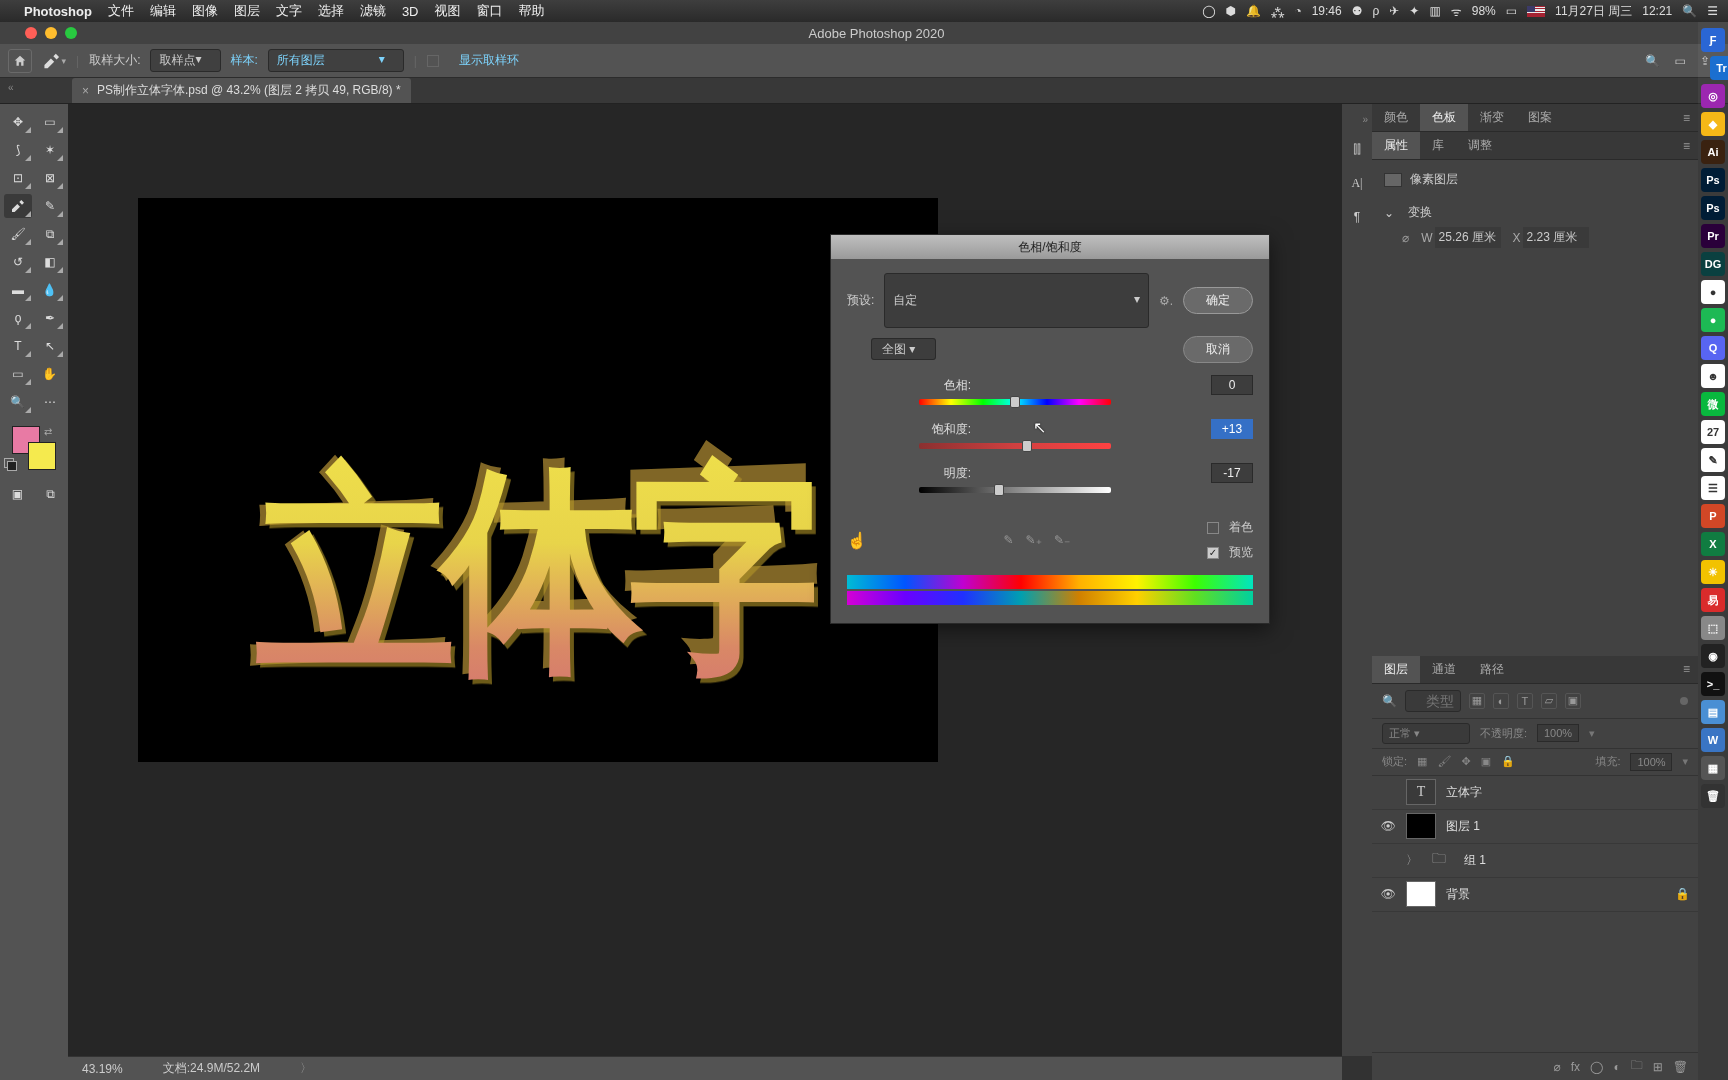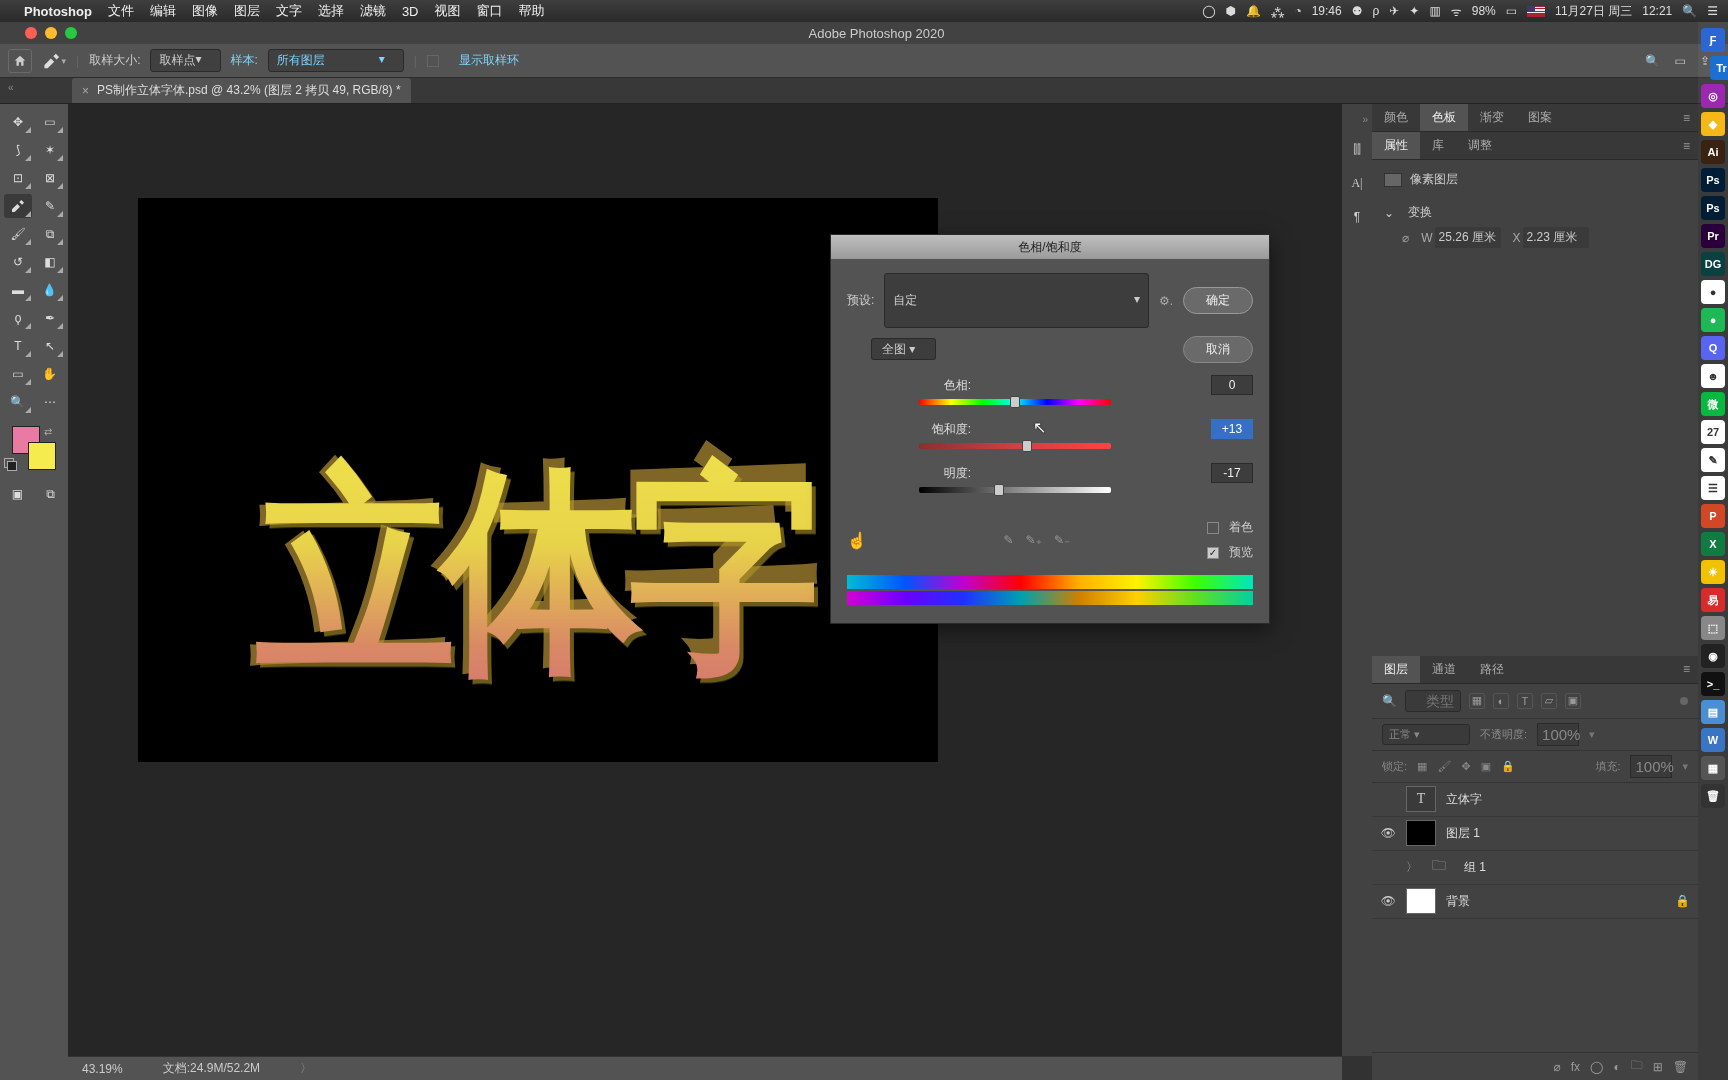--- a/index.html
+++ b/index.html
@@ -116,21 +116,21 @@
 .dock { position:absolute; right:0; top:22px; width:30px; bottom:0; background: rgba(230,230,230,.05); display:flex; flex-direction:column; align-items:center; gap:4px; padding-top:6px; }
 .dock-item { width:24px; height:24px; border-radius:4px; display:flex; align-items:center; justify-content:center; font-size:11px; font-weight:bold; color:#fff; }
 
 
 .layers-body { flex:1; background:#424242; overflow:hidden; display:flex; flex-direction:column; }
 .layer-filters { display:flex; align-items:center; gap:8px; padding:6px 10px; border-bottom:1px solid #333; }
 .layer-search { background:#3a3a3a; border:1px solid #2a2a2a; color:#ccc; padding:2px 4px 2px 20px; width:56px; font-size:14px; border-radius:3px; }
 .filter-ic { width:16px; height:16px; color:#999; display:flex; align-items:center; justify-content:center; font-size:11px; border:1px solid #555; border-radius:2px; }
 .blend-row, .lock-row { display:flex; align-items:center; gap:10px; padding:4px 10px; color:#888; font-size:11px; border-bottom:1px solid #333; }
 .blend-sel { background:#3a3a3a; border:1px solid #2a2a2a; color:#888; padding:2px 6px; font-size:11px; width:88px; border-radius:3px; }
-.opac-val { background:#3a3a3a; border:1px solid #2a2a2a; color:#888; padding:2px 4px; width:42px; text-align:center; font-size:15px; }
+.opac-val { background:#3a3a3a; border:1px solid #2a2a2a; color:#888; padding:2px 4px; width:42px; text-align:center; font-size:11px; }
 .layer-list { flex:1; }
 .layer { display:flex; align-items:center; padding:4px 8px; gap:10px; border-bottom:1px solid #383838; height:34px; }
 .layer .eye { width:16px; color:#ccc; text-align:center; }
 .layer .eye.off { color:transparent; }
 .layer .lthumb { width:30px; height:26px; background:#000; border:1px solid #666; display:flex; align-items:center; justify-content:center; font-size:14px; }
 .layer .lthumb.t { background:#3a3a3a; color:#ccc; font-family:serif; }
 .layer .lthumb.white { background:#fff; }
 .layer .lthumb.folder { background:transparent; border:none; color:#aaa; }
 .layer .lname { color:#ddd; font-size:12px; }
 .layer .caret { color:#aaa; margin-right:-4px; }

